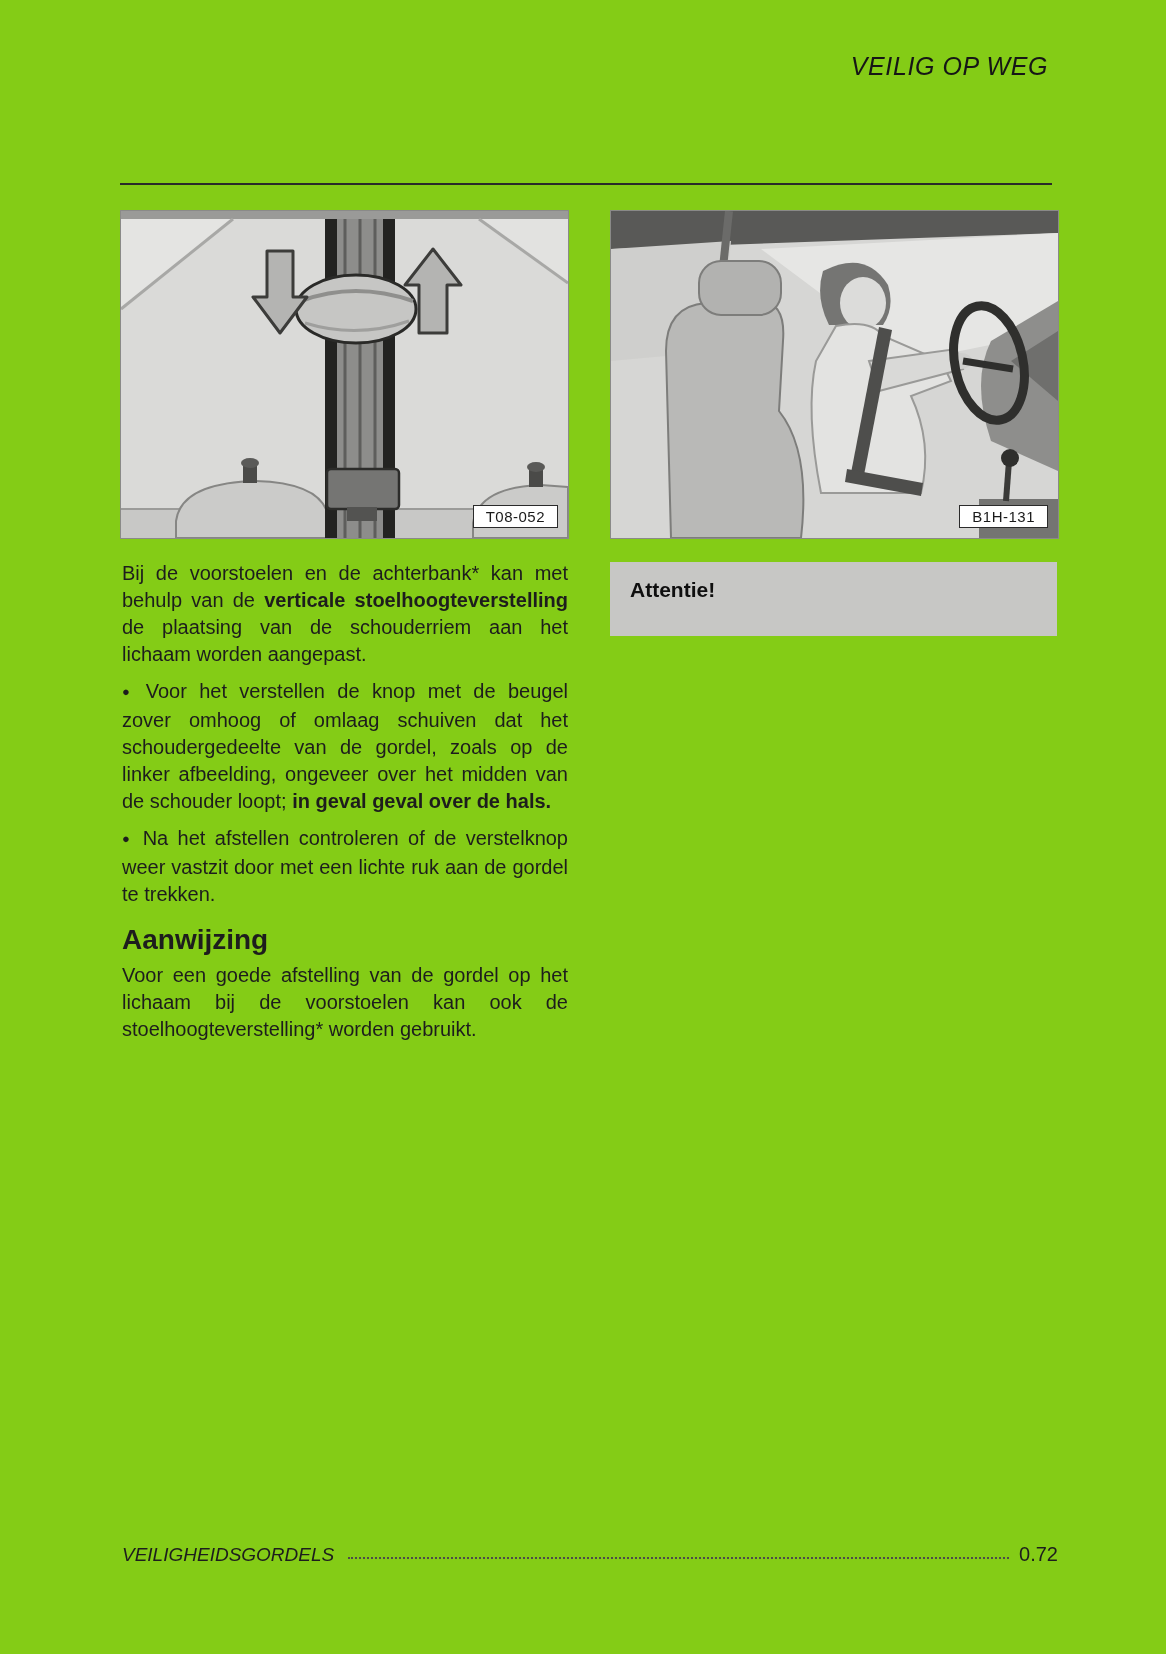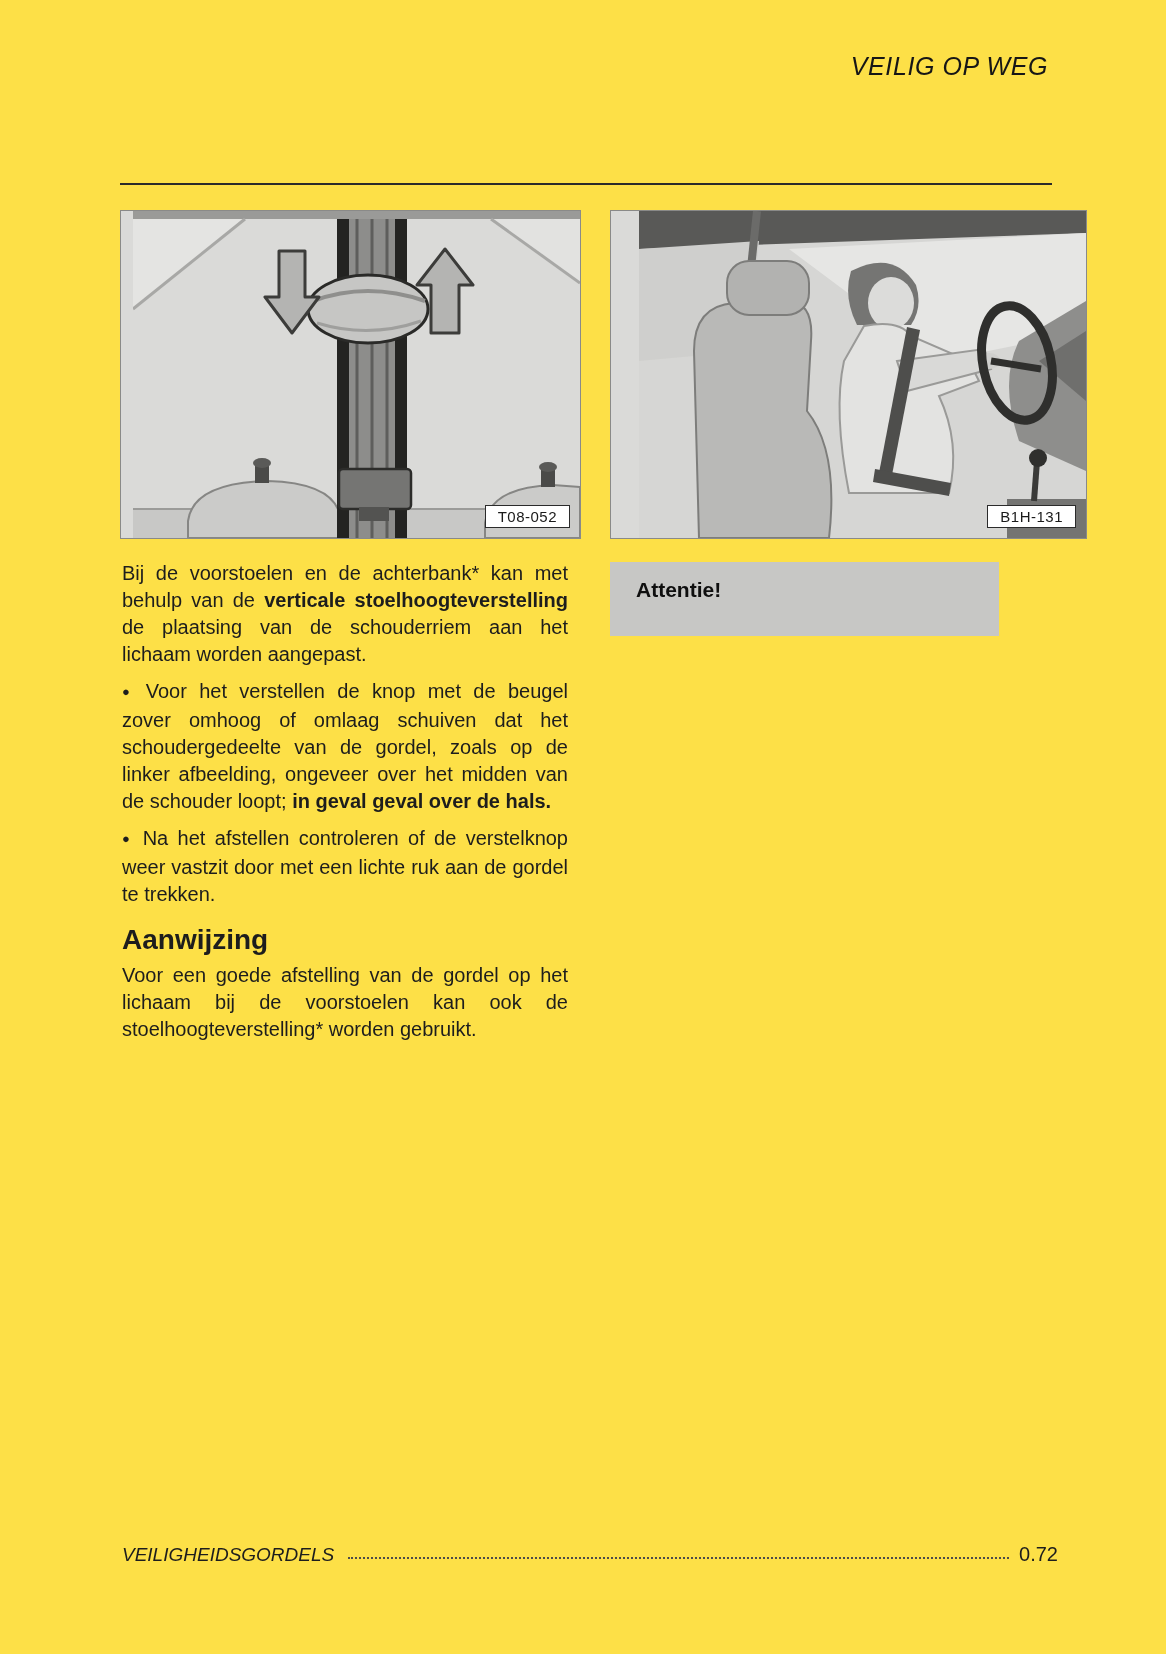--- a/index.html
+++ b/index.html
@@ -4,21 +4,21 @@
 <style>
   html, body { margin:0; padding:0; }
   body {
     width:1166px; height:1654px;
     background:#ffffff;
     font-family:"Liberation Sans", sans-serif;
     color:#1d1d1d;
     position:relative;
     overflow:hidden;
   }
-  .page { position:absolute; inset:0; background:#fde047; }
+  .page { position:absolute; inset:0; background:#84cc16; }
 
   .header-title {
     position:absolute; top:52px; right:118px;
     font-size:25px; font-style:italic; letter-spacing:0.6px; color:#161616;
   }
 
   .top-rule {
     position:absolute; top:183px; left:120px; width:932px; height:0;
     border-top:2.5px solid #2a2a2a;
   }
@@ -39,22 +39,22 @@
   .text-col {
     position:absolute; left:122px; top:560px; width:446px;
     font-size:20px; line-height:27px; text-align:justify; color:#1d1d1d;
   }
   .text-col p { margin:0 0 10px 0; }
   .bullet { font-size:13px; margin-right:9px; position:relative; top:-2px; }
   .note-heading { font-size:28px; font-weight:700; margin:18px 0 9px 0; }
   b { font-weight:700; }
 
   .attention {
-    position:absolute; left:610px; top:562px; width:389px;
-    background:#c7c7c5; padding:16px 18px 22px 26px; box-sizing:border-box;
+    position:absolute; left:610px; top:562px; width:447px;
+    background:#c7c7c5; padding:16px 18px 22px 20px; box-sizing:border-box;
     color:#0f0f0f;
   }
   .attention-title { font-size:21px; font-weight:700; margin:0 0 12px 0; }
   .attention-body {
     font-size:20px; font-weight:700; line-height:26.5px;
     text-align:justify; margin:0;
   }
 
   .footer {
     position:absolute; left:122px; top:1543px; width:936px;
@@ -66,21 +66,21 @@
 </style>
 </head>
 <body>
 
 <div class="page">
 
   <div class="header-title">VEILIG OP WEG</div>
 
   <div class="top-rule"></div>
 
-  <figure class="fig fig-left" style="margin:0;padding-left:12px;">
+  <figure class="fig fig-left" style="margin:0;">
     <svg viewBox="0 0 447 327" preserveAspectRatio="none">
       <rect width="447" height="327" fill="#dadad8"></rect>
       <rect width="447" height="8" fill="#9a9a98"></rect>
       <g>
         <polygon points="0,8 112,8 0,98" fill="#e4e4e2"></polygon>
         <line x1="0" y1="98" x2="112" y2="8" stroke="#a8a8a6" stroke-width="3"></line>
         <polygon points="447,8 447,72 358,8" fill="#e2e2e0"></polygon>
         <line x1="358" y1="8" x2="447" y2="72" stroke="#a8a8a6" stroke-width="3"></line>
       </g>
       <g>
@@ -106,21 +106,21 @@
         <ellipse cx="235" cy="98" rx="60" ry="34" fill="#c6c6c4" stroke="#2a2a28" stroke-width="3"></ellipse>
         <path d="M180,90 Q234,70 292,90" fill="none" stroke="#8f8f8d" stroke-width="4"></path>
         <path d="M184,112 Q236,128 288,110" fill="none" stroke="#9f9f9d" stroke-width="3"></path>
       </g>
       <path d="M146,40 L172,40 L172,86 L186,86 L159,122 L132,86 L146,86 Z" fill="#b4b4b2" stroke="#3c3c3a" stroke-width="3" stroke-linejoin="round"></path>
       <path d="M312,38 L340,74 L326,74 L326,122 L298,122 L298,74 L284,74 Z" fill="#b4b4b2" stroke="#3c3c3a" stroke-width="3" stroke-linejoin="round"></path>
     </svg>
     <span class="fig-label">T08-052</span>
   </figure>
 
-  <figure class="fig fig-right" style="margin:0;padding-left:28px;">
+  <figure class="fig fig-right" style="margin:0;">
     <svg viewBox="0 0 447 327" preserveAspectRatio="none">
       <rect width="447" height="327" fill="#d6d6d4"></rect>
       <polygon points="0,0 447,0 447,22 0,38" fill="#595957"></polygon>
       <polygon points="150,38 447,22 447,120 300,150" fill="#e6e6e4"></polygon>
       <polygon points="0,38 120,30 110,140 0,150" fill="#cfcfcd"></polygon>
       <line x1="118" y1="0" x2="100" y2="170" stroke="#6b6b69" stroke-width="8"></line>
       <g>
         <path d="M447,90 L380,130 Q360,170 380,230 L447,260 Z" fill="#8e8e8c"></path>
         <path d="M447,120 L400,150 L447,190 Z" fill="#6f6f6d"></path>
       </g>

